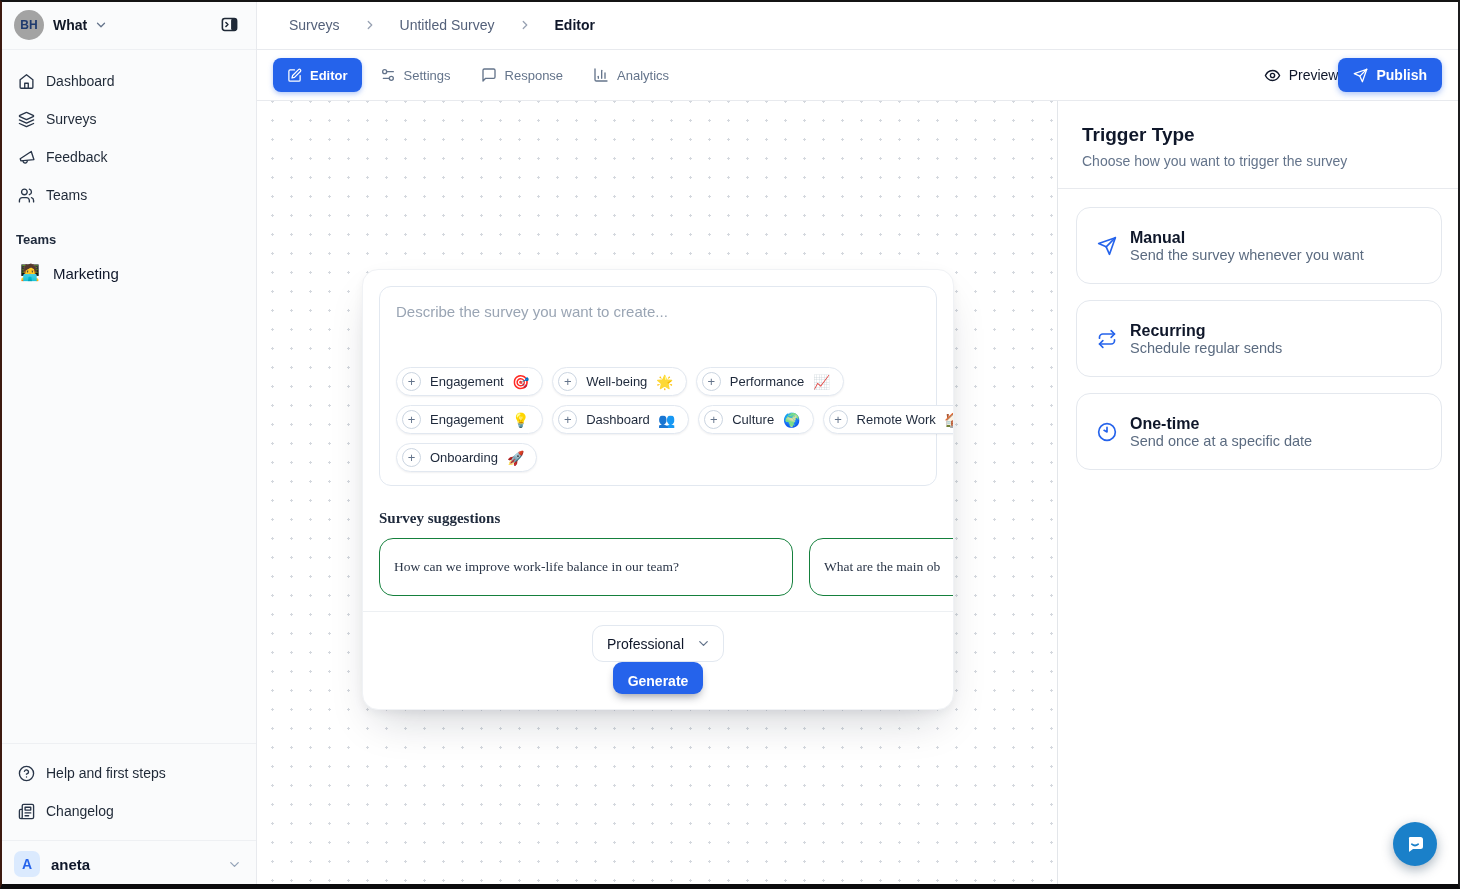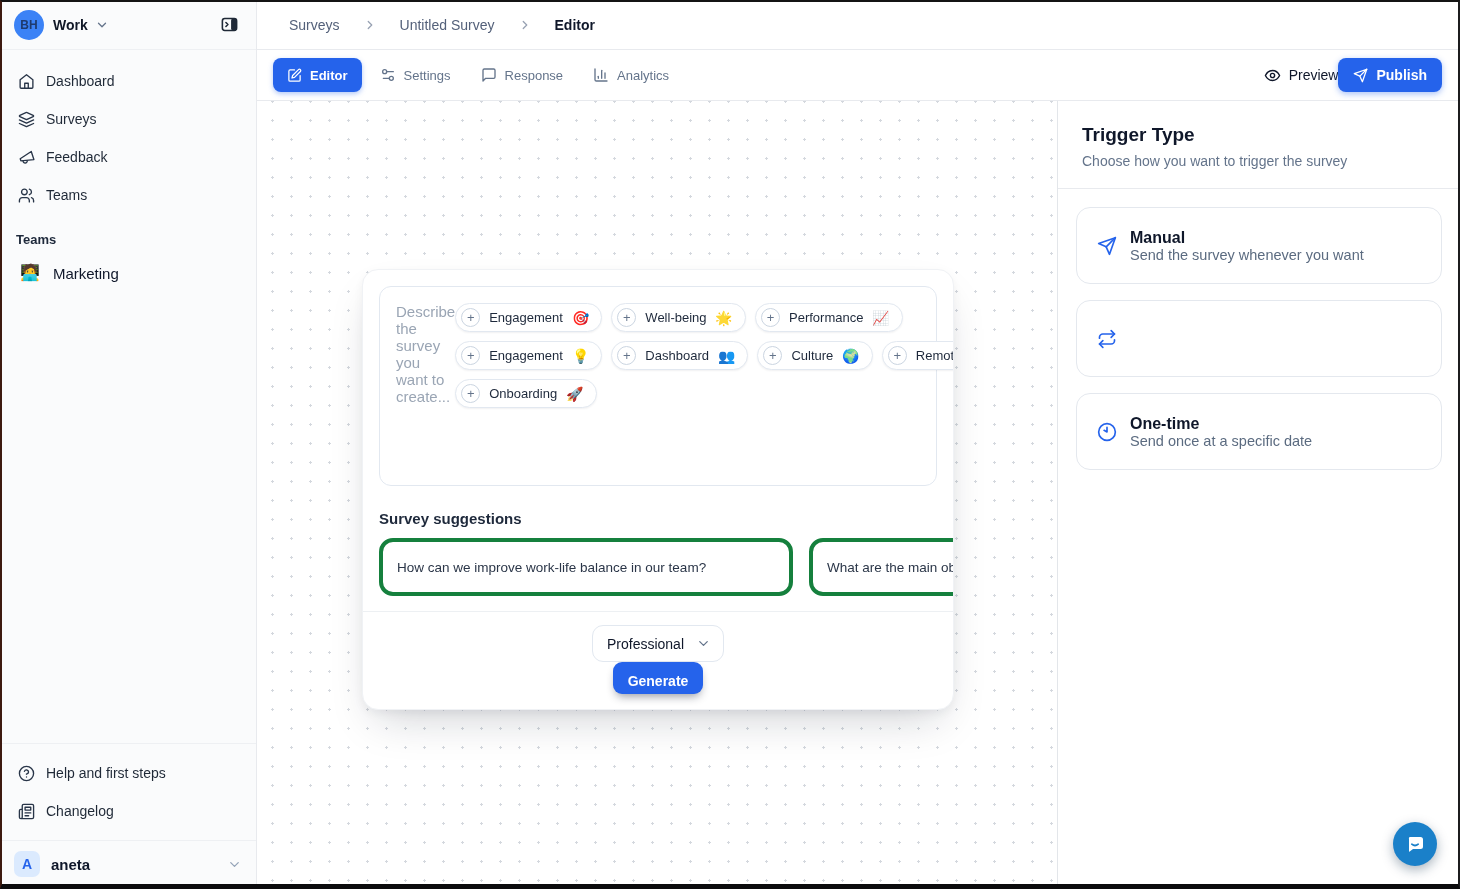--- a/index.html
+++ b/index.html
@@ -18,21 +18,21 @@
     border-right:2px solid #1c1c1e; border-bottom:5px solid #0b0b0d;
   }
 
   .app{ display:flex; height:100%; }
 
   
   .sidebar{ width:257px; flex:0 0 257px; background:#fafbfc;
     border-right:1px solid #e8eaee; display:flex; flex-direction:column; }
   .sb-header{ height:50px; flex:0 0 50px; border-bottom:1px solid #eef0f3;
     display:flex; align-items:center; padding:0 12px 0 14px; gap:9px; }
-  .ws-avatar{ width:30px; height:30px; border-radius:50%; background:#3b82f6;
+  .ws-avatar{ width:30px; height:30px; border-radius:50%; background:#a3a3a3;
     color:#1e3a6e; font-size:12px; font-weight:700; display:flex;
     align-items:center; justify-content:center; letter-spacing:.2px;}
   .ws-name{ font-size:14px; font-weight:700; color:#111827; }
   .sb-header .chev{ color:#64748b; margin-left:-2px; }
   .sb-spacer{ flex:1; }
   .collapse-btn{ margin-left:auto; width:30px; height:30px; border:none; background:transparent;
     display:flex; align-items:center; justify-content:center; color:#1f2937; cursor:pointer; border-radius:6px;}
 
   .sb-nav{ padding:14px 10px 4px; display:flex; flex-direction:column; gap:4px; }
   .sb-item{ height:34px; display:flex; align-items:center; gap:11px; padding:0 8px;
@@ -80,36 +80,36 @@
     background-color:#fff;
     background-image:radial-gradient(#d4d8de 1.1px, transparent 1.2px);
     background-size:19px 19px; background-position:6px 10px;
     border-right:1px solid #e3e6ea; }
 
   .gen-card{ position:absolute; left:105px; top:168px; width:592px; background:#fff;
     border-radius:16px; overflow:hidden; border:1px solid #f0f2f5;
     box-shadow:0 20px 45px -15px rgba(15,23,42,.22), 0 4px 10px rgba(15,23,42,.05); }
   .card-top{ padding:16px 16px 0; }
   .prompt-box{ border:1px solid #e2e8f0; border-radius:12px; height:200px; padding:16px 16px 13px;
-    display:flex; justify-content:space-between; background:#fff; }
+    display:flex; flex-direction:column; justify-content:space-between; background:#fff; }
   .placeholder{ font-size:15px; color:#9aa5b4; }
   .chip-rows{ display:flex; flex-direction:column; gap:9px; }
   .chip-row{ display:flex; gap:9px; }
   .chip{ display:inline-flex; align-items:center; gap:9px; padding:4px 12px 4px 5px;
     border:1px solid #e2e8f0; border-radius:999px; background:#fff; cursor:pointer;
     box-shadow:0 1px 2px rgba(15,23,42,.06); font-size:13px; font-weight:500;
     color:#1e293b; white-space:nowrap; font-family:inherit; }
   .chip-plus{ width:19px; height:19px; flex:0 0 19px; border:1px solid #cbd5e1; border-radius:50%;
     color:#64748b; font-size:13px; line-height:17px; text-align:center; }
   .chip-emoji{ font-size:14px; line-height:1; }
 
-  .suggest{ padding:24px 0 15px 16px; }
+  .suggest{ padding:24px 0 15px 16px;font-family:Liberation Serif, serif; }
   .suggest-title{ font-size:15px; font-weight:700; color:#1e293b; margin-bottom:11px; }
   .suggest-row{ display:flex; gap:16px; overflow:hidden; }
-  .suggest-card{ flex:0 0 414px; height:58px; border:4px solid #15803d; border-radius:14px;
+  .suggest-card{ flex:0 0 414px; height:58px; border:1px solid #15803d; border-radius:14px;
     padding:11px 14px; font-size:13.5px; color:#2b3648; background:#fff; cursor:pointer;
     text-align:left; font-family:inherit; }
 
   .gen-footer{ border-top:1px solid #edf0f3; display:flex; align-items:center;
     justify-content:space-between; padding:13px 16px 15px;flex-direction:column; }
   .tone-select{ height:37px; min-width:130px; border:1px solid #e2e8f0; border-radius:11px;
     background:#fff; display:flex; align-items:center; justify-content:space-between;
     gap:12px; padding:0 12px 0 14px; font-size:14px; color:#0f172a; cursor:pointer;
     font-family:inherit; }
   .tone-select .chev{ color:#64748b; }
@@ -138,21 +138,21 @@
 </head>
 <body>
 
 <div class="frame-overlay"></div>
 
 <div class="app">
 
   <aside class="sidebar">
     <div class="sb-header">
       <div class="ws-avatar">BH</div>
-      <span class="ws-name">Work</span>
+      <span class="ws-name">What</span>
       <span class="chev">
         <svg width="14" height="14" viewBox="0 0 24 24" fill="none" stroke="currentColor" stroke-width="2.2" stroke-linecap="round" stroke-linejoin="round">
             <path d="m6 9 6 6 6-6"></path>
           </svg>
       </span>
       <button class="collapse-btn">
         <span>
           <svg width="19" height="19" viewBox="0 0 24 24" fill="none" stroke="currentColor" stroke-width="2" stroke-linecap="round" stroke-linejoin="round">
               <rect x="3" y="4.5" width="18" height="15" rx="3"></rect>
               <rect x="14" y="4.5" width="7" height="15" rx="2.5" fill="currentColor" stroke="none"></rect>
@@ -430,20 +430,24 @@
 
           <div class="trigger-card">
             <span class="tc-icon">
               <svg width="20" height="20" viewBox="0 0 24 24" fill="none" stroke="currentColor" stroke-width="2" stroke-linecap="round" stroke-linejoin="round">
                   <path d="m17 2 4 4-4 4"></path>
                   <path d="M3 11v-1a4 4 0 0 1 4-4h14"></path>
                   <path d="m7 22-4-4 4-4"></path>
                   <path d="M21 13v1a4 4 0 0 1-4 4H3"></path>
                 </svg>
             </span>
+            <span class="tc-text">
+              <div class="tc-title">Recurring</div>
+              <div class="tc-desc">Schedule regular sends</div>
+            </span>
           </div>
 
           <div class="trigger-card">
             <span class="tc-icon">
               <svg width="20" height="20" viewBox="0 0 24 24" fill="none" stroke="currentColor" stroke-width="2" stroke-linecap="round" stroke-linejoin="round">
                   <circle cx="12" cy="12" r="10"></circle>
                   <polyline points="12 6.5 12 12 8.5 10"></polyline>
                 </svg>
             </span>
             <span class="tc-text">

